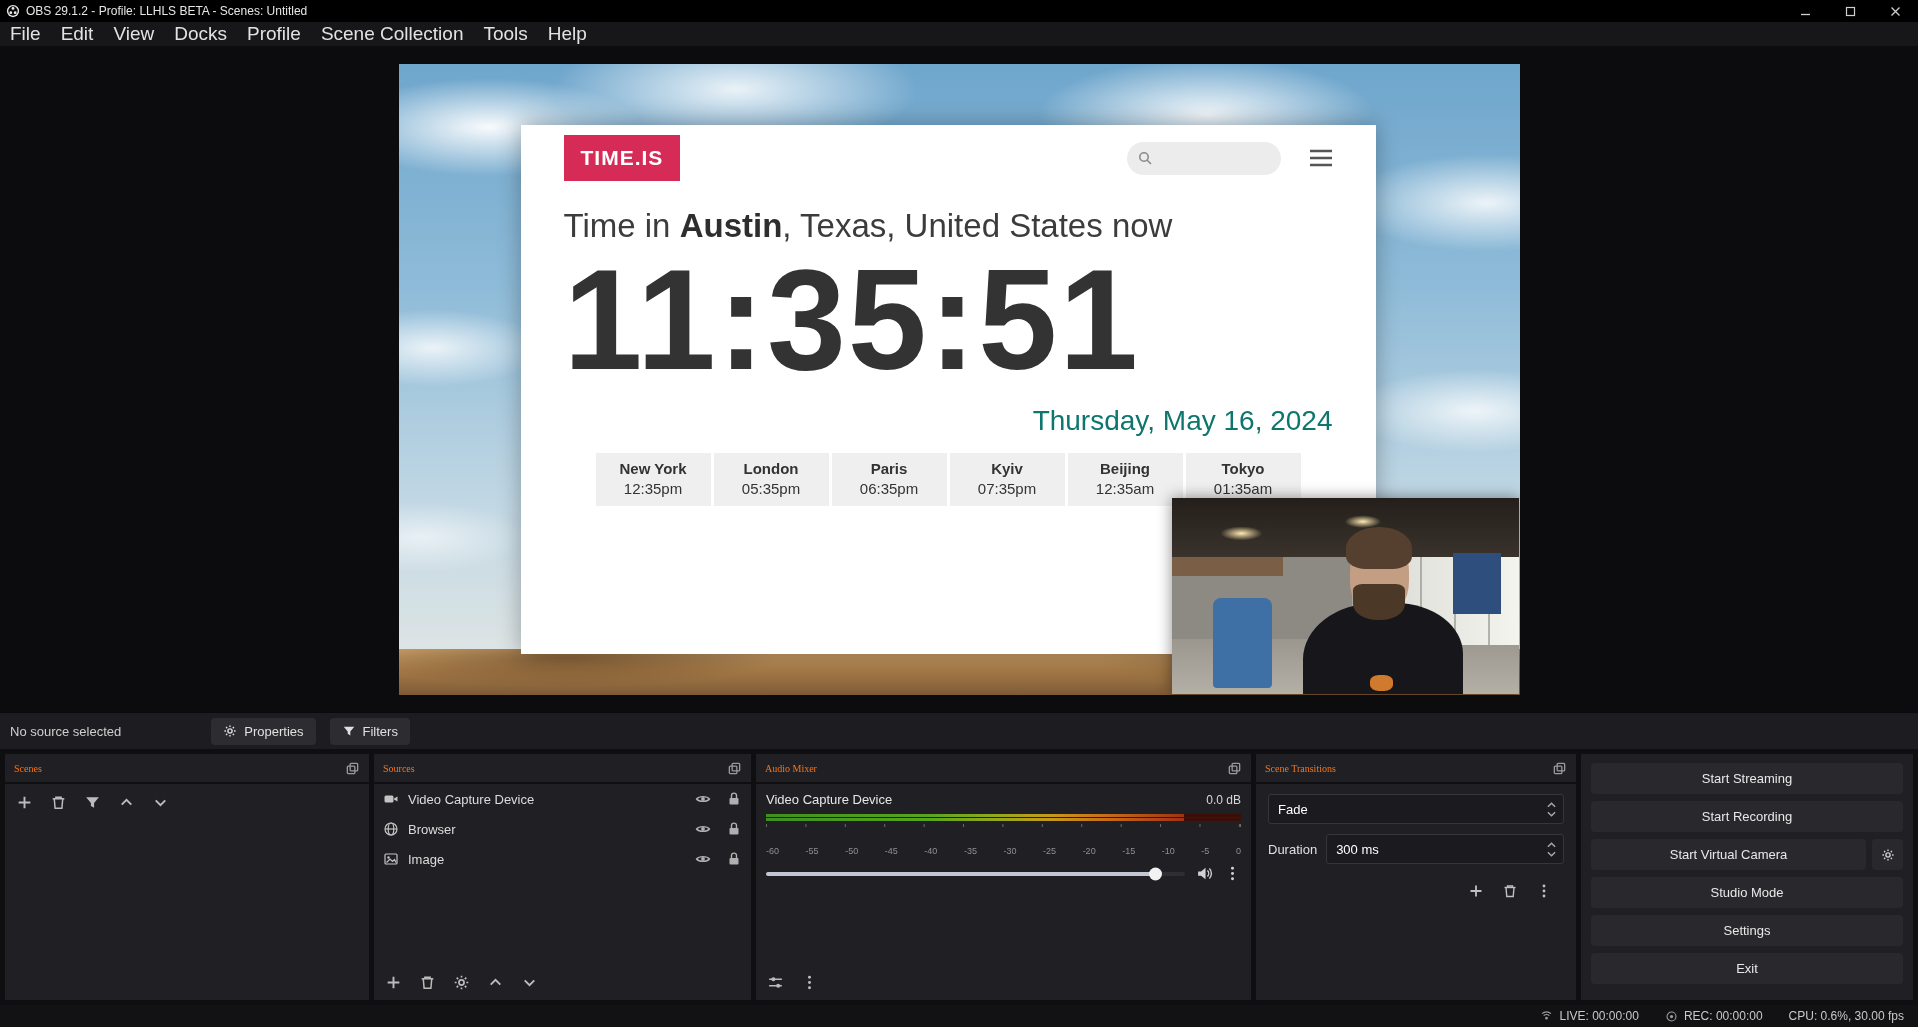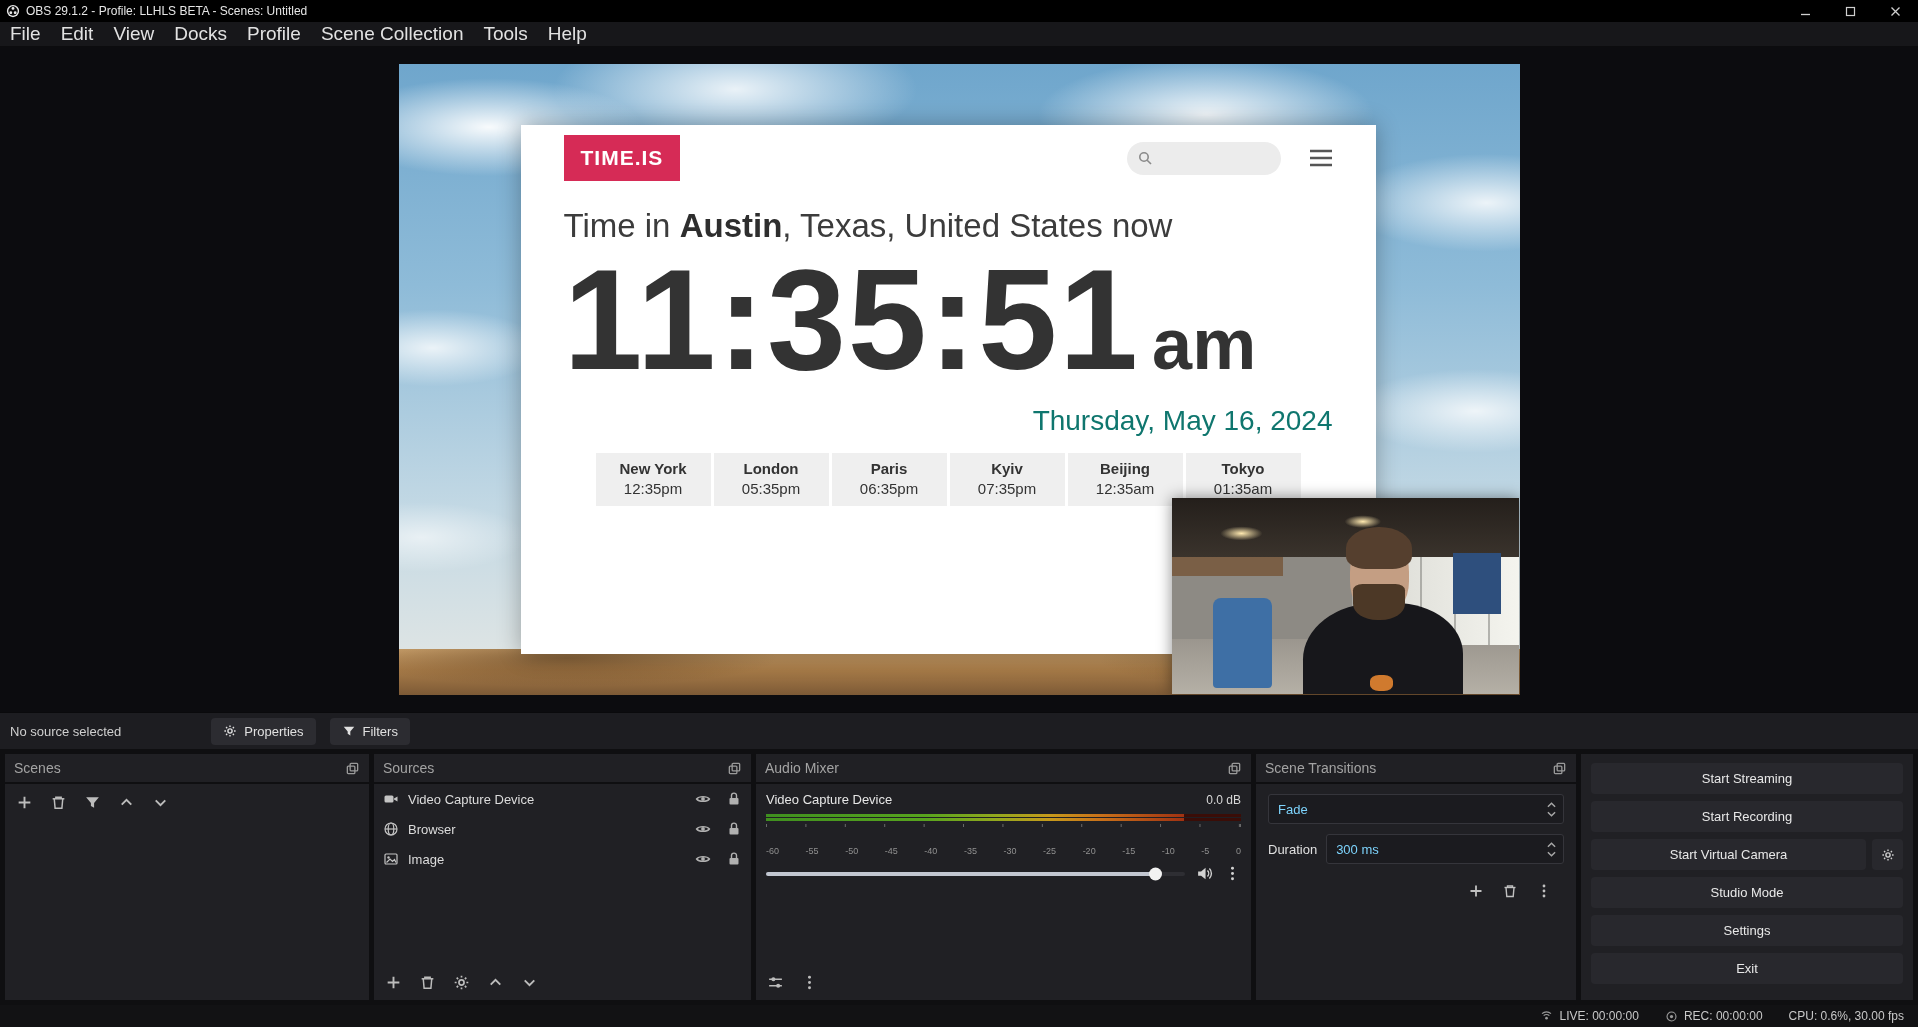--- a/index.html
+++ b/index.html
@@ -84,21 +84,21 @@
 
   
   .docks { height:256px; flex:none; background:#0f0f11; display:flex; gap:5px; padding:5px; }
   .panel { background:#202024; display:flex; flex-direction:column; overflow:hidden; }
   .p-scenes { width:364px; flex:none; }
   .p-sources { width:377px; flex:none; }
   .p-mixer { width:495px; flex:none; }
   .p-trans { width:320px; flex:none; }
   .p-controls { flex:1 1 auto; }
   .panel-header { height:30px; flex:none; display:flex; align-items:center; justify-content:space-between; padding:0 9px; border-bottom:2px solid #0f0f11; }
-  .panel-title { font-size:14px; color:#a3a3a3; }
+  .panel-title { font-size:10px; color:#f97316;font-family:Liberation Serif, serif; }
   .panel-pop { color:#9a9a9a; width:15px; height:15px; }
   .panel-body { flex:1 1 auto; position:relative; }
   .panel-toolbar { height:36px; flex:none; display:flex; align-items:center; gap:17px; padding:0 11px; color:#bcbcbc; }
 
   .scene-row { height:33px; display:flex; align-items:center; padding:0 9px; font-size:13px; color:#dcdcdc; }
   .scene-row.selected { background:#3456a8; color:#fff; }
 
   .source-row { height:30px; display:flex; align-items:center; gap:9px; padding:0 9px; font-size:13px; color:#dcdcdc; }
   .source-row .s-icon { color:#c4c4c4; width:16px; height:16px; flex:none; }
   .source-row .s-label { flex:1 1 auto; }
@@ -119,21 +119,21 @@
     background-size:calc((100% - 1px)/12) 100%; border-right:1px solid #6a6a6a; }
   .meter-scale { display:flex; justify-content:space-between; font-size:9px; color:#909090; margin-top:19px; }
   .vol-row { display:flex; align-items:center; gap:11px; margin-top:9px; }
   .vol-track { flex:1 1 auto; height:4px; background:#2e2e33; border-radius:2px; position:relative; }
   .vol-fill { position:absolute; left:0; top:0; bottom:0; width:93%; background:#c2c7d1; border-radius:2px; }
   .vol-handle { position:absolute; top:50%; left:calc(93% - 7px); width:13px; height:13px; border-radius:50%; background:#f2f2f2; transform:translateY(-50%); }
   .vol-row .spk, .vol-row .dots { color:#d2d2d2; width:17px; height:17px; flex:none; }
 
   
   .trans-body { padding:10px 12px; }
-  .combo, .spinbox { height:30px; background:#1b1b1f; border:1px solid #35353b; border-radius:3px; display:flex; align-items:center; padding:0 4px 0 9px; font-size:13px; color:#7dd3fc; }
+  .combo, .spinbox { height:30px; background:#1b1b1f; border:1px solid #35353b; border-radius:3px; display:flex; align-items:center; padding:0 4px 0 9px; font-size:13px; color:#ffffff; }
   .combo { width:100%; }
   .spin-arrows { margin-left:auto; display:flex; flex-direction:column; gap:3px; color:#a8a8a8; padding:0 3px; }
   .dur-row { margin-top:10px; display:flex; align-items:center; gap:9px; }
   .dur-label { font-size:13px; color:#e0e0e0; flex:none; }
   .spinbox { flex:1 1 auto; }
   .trans-btns { margin-top:15px; display:flex; justify-content:flex-end; gap:10px; padding-right:8px; color:#c0c0c0; }
   .mini-btn { width:24px; height:24px; display:flex; align-items:center; justify-content:center; }
 
   
   .controls-body { padding:9px 10px; display:flex; flex-direction:column; gap:7px; }
@@ -207,21 +207,20 @@
                 <path d="M10.2 10.2 L14 14"></path>
               </svg>
           </div>
           <svg class="tis-burger ic" viewBox="0 0 24 18" stroke="currentColor" stroke-width="2.6">
               <path d="M1 2 h22 M1 9 h22 M1 16 h22"></path>
             </svg>
         </div>
         <div class="tis-heading"><span>Time in </span><b>Austin</b><span>, Texas, United States now</span></div>
         <div class="tis-timerow">
           <span class="tis-time">11:35:51</span>
-          <span class="tis-ampm">am</span>
         </div>
         <div class="tis-date">Thursday, May 16, 2024</div>
         <div class="tis-cities">
           <div class="city-card">
               <div class="city-name">New York</div>
               <div class="city-time">12:35pm</div>
             </div>
           <div class="city-card">
               <div class="city-name">London</div>
               <div class="city-time">05:35pm</div>

